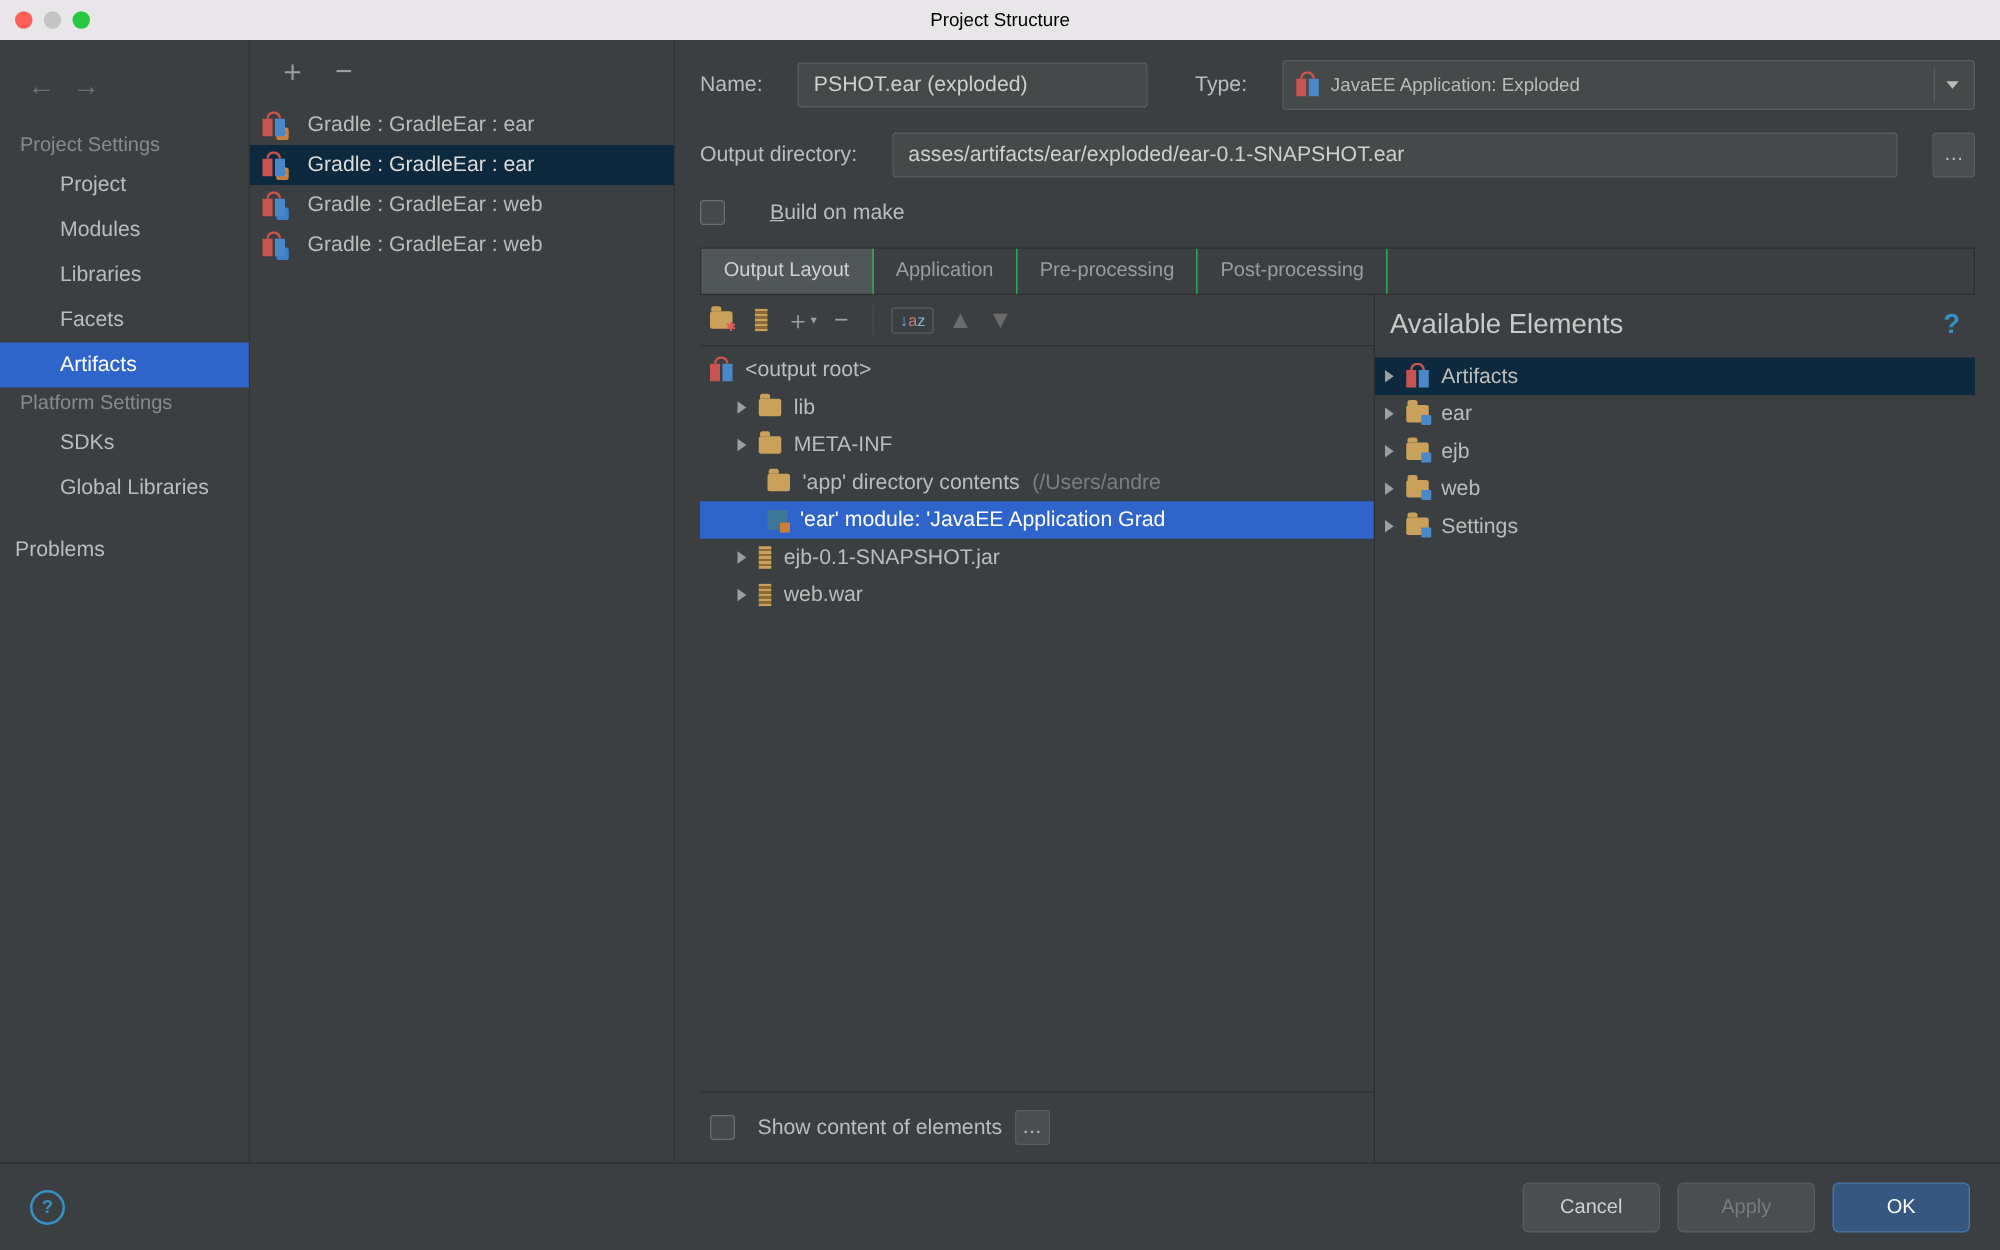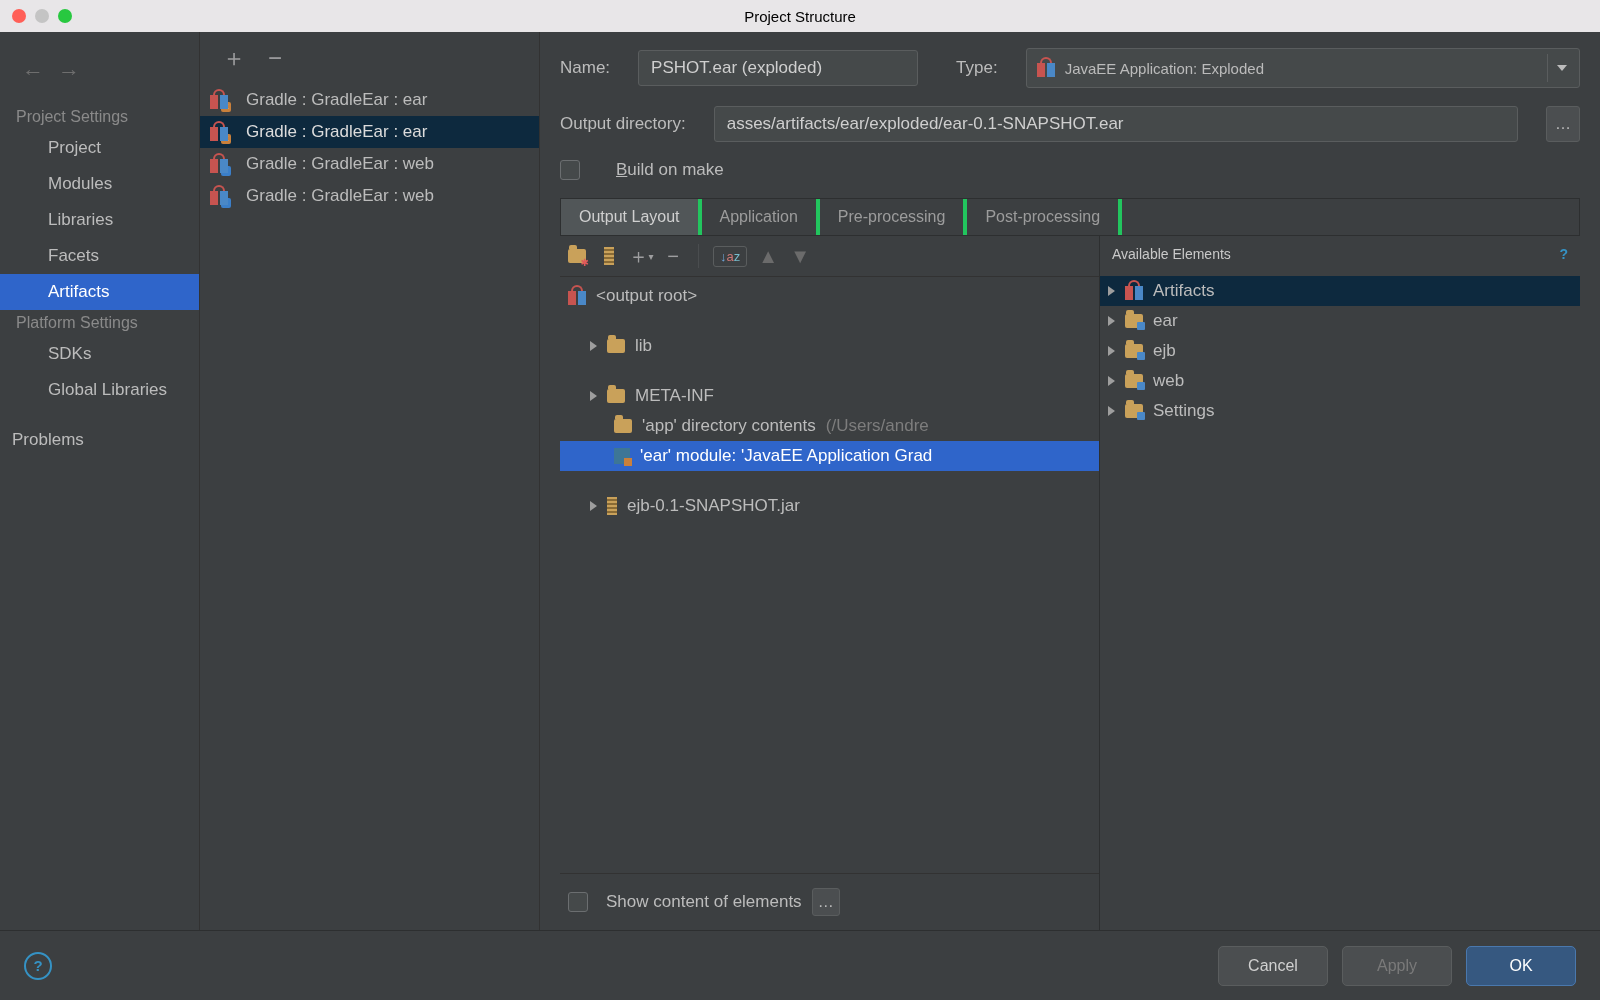--- a/index.html
+++ b/index.html
@@ -58,42 +58,42 @@
   .textfield { background: #45494a; border: 1px solid #5a5d5e; color: #cfcfcf; padding: 7px 12px; font-size: 17px; border-radius: 3px; }
   .type-combo { display: flex; align-items: center; background: #45494a; border: 1px solid #5a5d5e; border-radius: 3px; padding: 5px 4px 5px 10px; gap: 10px; }
   .type-combo .caret { width: 28px; height: 28px; border-left: 1px solid #5a5d5e; display: flex; align-items: center; justify-content: center; }
   .type-combo .caret span { display: inline-block; width: 0; height: 0; border-left: 5px solid transparent; border-right: 5px solid transparent; border-top: 6px solid #bcbcbc; }
   .dots-btn { width: 34px; height: 36px; background: #4b4e50; border: 1px solid #5a5d5e; border-radius: 3px; color: #bcbcbc; display: flex; align-items: center; justify-content: center; font-size: 16px; cursor: pointer; }
   .chk { width: 20px; height: 20px; border: 1px solid #6b6e70; border-radius: 3px; background: #45494a; display: inline-block; margin-right: 8px; vertical-align: middle; cursor: pointer; }
   .chk-label .u { text-decoration: underline; }
 
   
   .tabs { display: flex; border: 1px solid #2d2f30; background: #3c3f41; }
-  .tab { padding: 9px 18px; color: #9c9c9c; border-right: 4px solid #22c55e; font-size: 16px; cursor: pointer; }
+  .tab { padding: 9px 18px; color: #9c9c9c; border-right: 1px solid #22c55e; font-size: 16px; cursor: pointer; }
   .tab.active { background: #515658; color: #d0d0d0; }
 
   
   .ol-wrap { display: flex; flex: 1; min-height: 0; }
   .ol-left { flex: 1; display: flex; flex-direction: column; border-right: 1px solid #2d2f30; min-width: 0; }
   .ol-right { width: 480px; display: flex; flex-direction: column; }
   .ol-toolbar { display: flex; align-items: center; gap: 10px; padding: 8px 6px; border-bottom: 1px solid #323232; }
   .ol-toolbar .ic { width: 22px; height: 22px; display: flex; align-items: center; justify-content: center; color: #9e9ea0; font-size: 20px; cursor: pointer; }
   .ol-toolbar .sep { width: 1px; height: 24px; background: #4a4d4f; margin: 0 4px; }
   .sort-ic { border: 1px solid #5a5d5e; border-radius: 3px; padding: 2px 6px; color: #6fa8dc; font-size: 13px; position: relative; }
-  .ol-right .hdr { padding: 10px 12px; color: #c9c9c9; font-size: 14px; display: flex; justify-content: space-between; align-items: center; }
+  .ol-right .hdr { padding: 10px 12px; color: #c9c9c9; font-size: 22px; display: flex; justify-content: space-between; align-items: center; }
   .ol-right .hdr .q { color: #3592c4; font-weight: bold; cursor: pointer; }
 
   .tree { flex: 1; overflow: hidden; padding: 4px 0; }
   .tree-row { display: flex; align-items: center; gap: 10px; padding: 5px 8px; font-size: 17px; white-space: nowrap; overflow: hidden; cursor: pointer; }
   .tree-row.sel-light { background: #0d293e; }
   .tree-row.sel-blue  { background: #2f65ca; color: #ffffff; }
   .tree-row.sel-blue .txt { color: #ffffff; }
   .tree-row .txt { color: #bcbcbc; }
   .tree-row .dim { color: #7d7d7d; }
-  .ind0 { padding-left: 8px; } .ind1 { padding-left: 30px; margin-top: 20px; } .ind2 { padding-left: 54px; }
+  .ind0 { padding-left: 8px; } .ind1 { padding-left: 30px; } .ind2 { padding-left: 54px; }
 
   .show-content { padding: 14px 8px; display: flex; align-items: center; gap: 10px; border-top: 1px solid #323232; }
 
   
   .footer { position: absolute; bottom: 0; left: 0; right: 0; height: 70px; background: #3c3f41; border-top: 1px solid #2d2f30; display: flex; align-items: center; justify-content: space-between; padding: 0 24px; }
   .help { width: 28px; height: 28px; border: 2px solid #3592c4; border-radius: 50%; color: #3592c4; display: flex; align-items: center; justify-content: center; font-weight: bold; cursor: pointer; }
   .btns { display: flex; gap: 14px; }
   .btn { min-width: 110px; padding: 10px 22px; border-radius: 5px; background: #4b4e50; color: #d0d0d0; border: 1px solid #5a5d5e; font-size: 16px; cursor: pointer; text-align: center; }
   .btn.disabled { color: #7a7a7a; }
   .btn.primary { background: #365880; border-color: #4a78ad; color: #ffffff; }
@@ -242,20 +242,25 @@
           </div>
           <div class="tree-row ind2 sel-blue">
             <span class="mod-ic"></span>
             <span class="txt">'ear' module: 'JavaEE Application Grad</span>
           </div>
           <div class="tree-row ind1">
             <span class="arrow-rt"></span>
             <span class="jar-ic"></span>
             <span class="txt">ejb-0.1-SNAPSHOT.jar</span>
           </div>
+          <div class="tree-row ind1">
+            <span class="arrow-rt"></span>
+            <span class="jar-ic"></span>
+            <span class="txt">web.war</span>
+          </div>
         </div>
         <div class="show-content">
           <span class="chk"></span>
           <span class="lbl">Show content of elements</span>
           <div class="dots-btn" style="width:28px;height:28px">…</div>
         </div>
       </div>
 
       <div class="ol-right">
         <div class="hdr">

